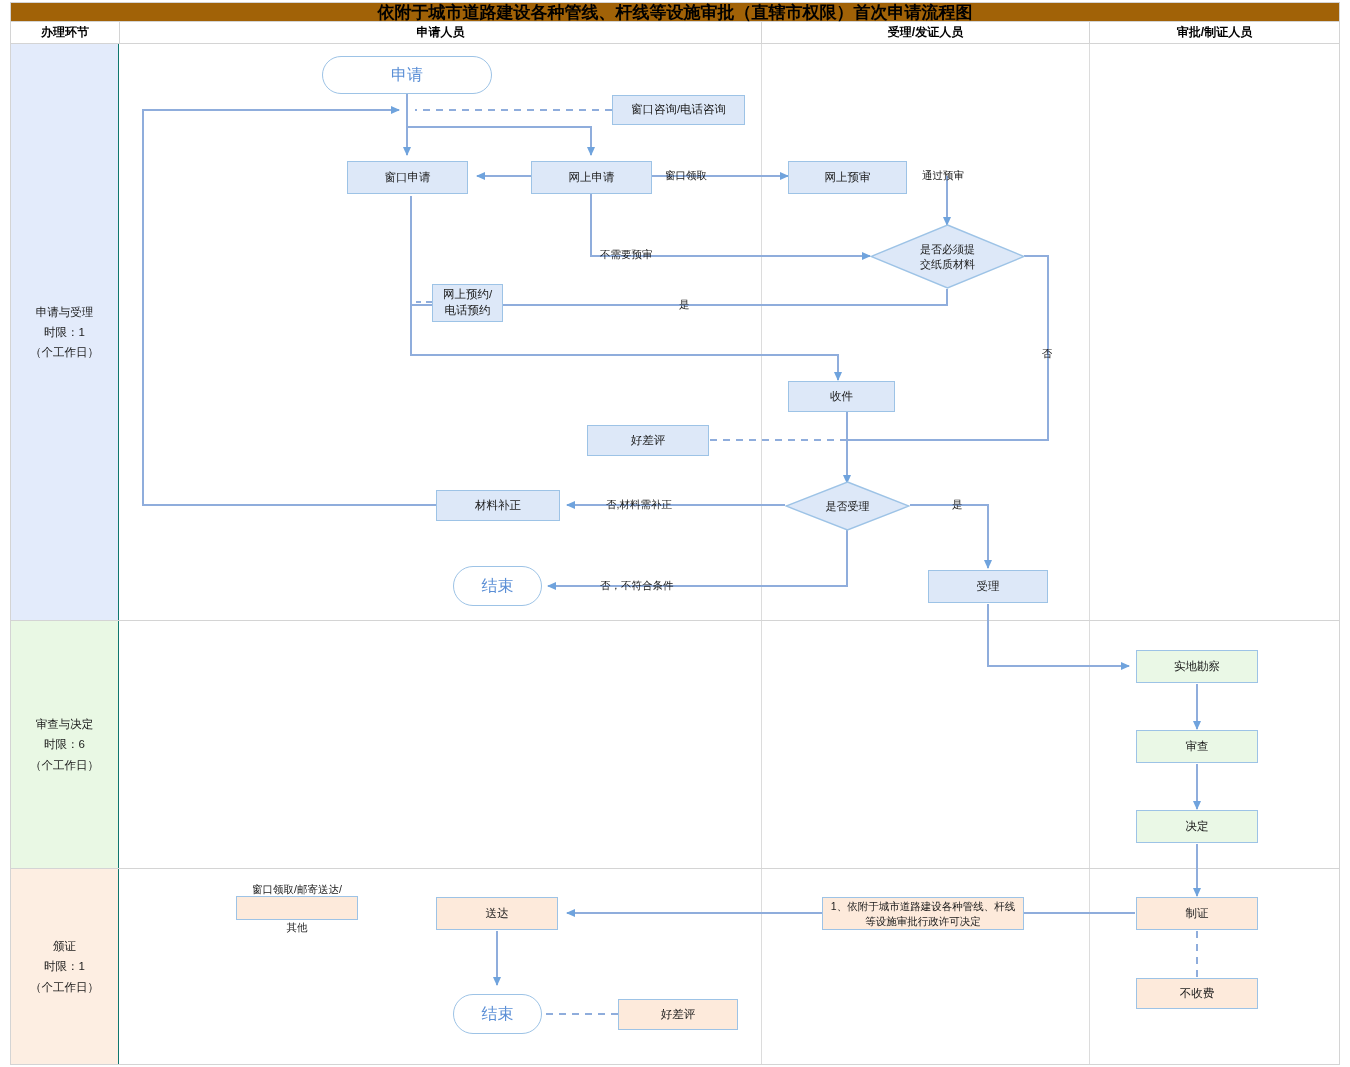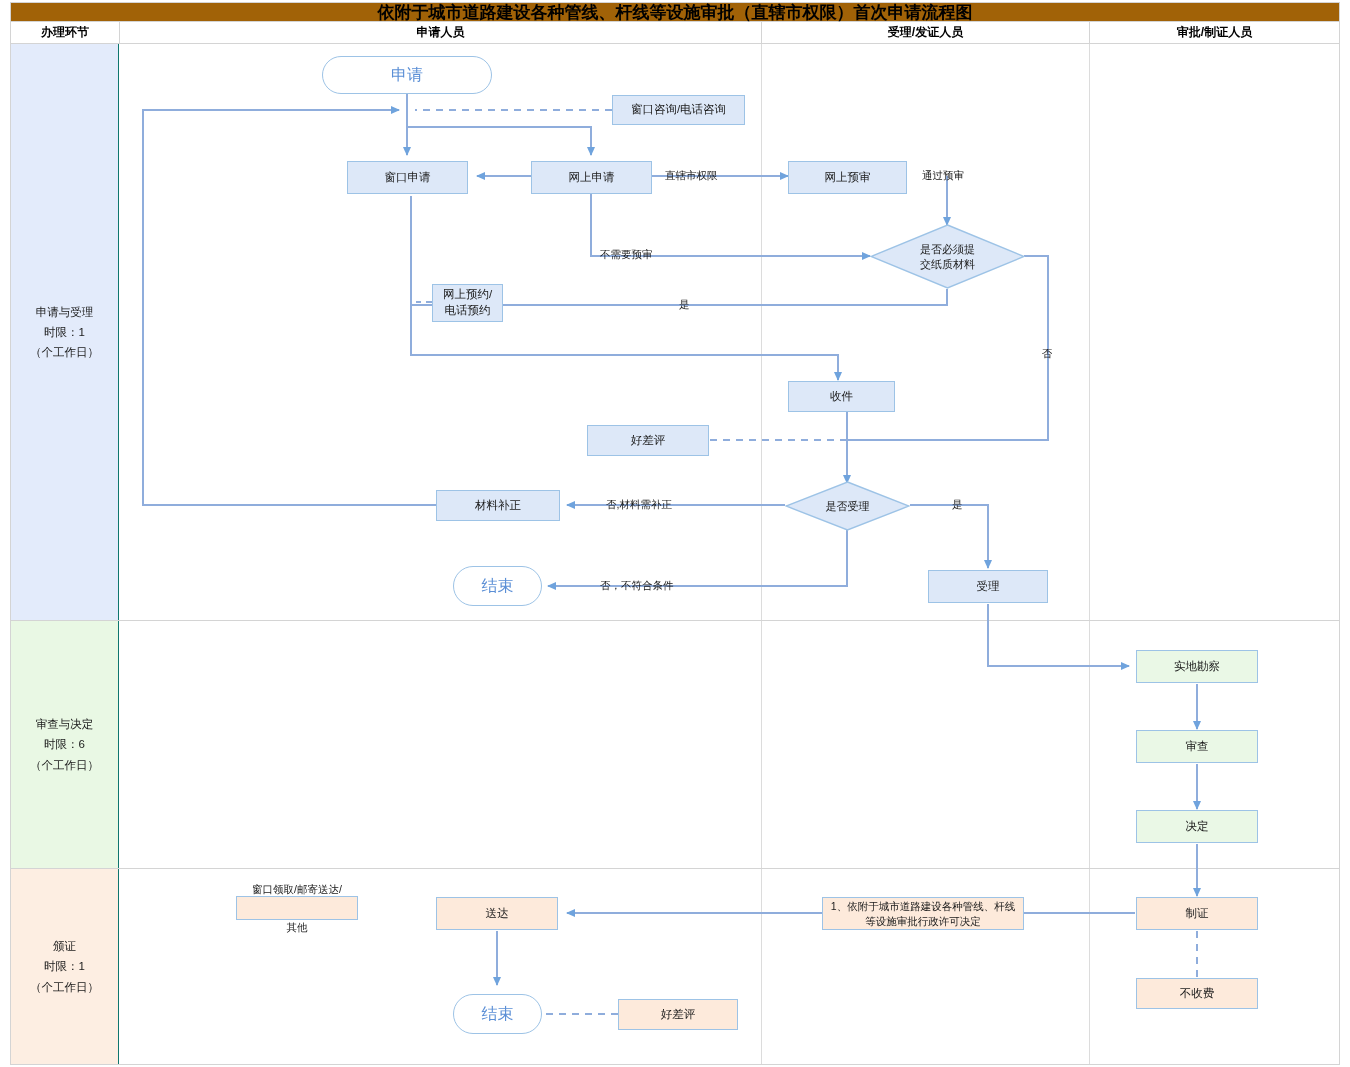--- a/index.html
+++ b/index.html
@@ -359,21 +359,21 @@
   </div>
 
   <div class="node n-term" style="left:453px; top:994px; width:89px; height:40px;">
     <span>结束</span>
   </div>
 
   <div class="node n-orange" style="left:618px; top:999px; width:120px; height:31px;">
     <span>好差评</span>
   </div>
 
-  <div class="edge-label" style="left:665px; top:170px;">直辖市权限</div>
+  <div class="edge-label" style="left:665px; top:170px;">窗口领取</div>
 
   <div class="edge-label" style="left:922px; top:170px;">通过预审</div>
 
   <div class="edge-label" style="left:600px; top:249px;">不需要预审</div>
 
   <div class="edge-label" style="left:679px; top:299px;">是</div>
 
   <div class="edge-label vert" style="left:1042px; top:340px;">否</div>
 
   <div class="edge-label" style="left:606px; top:499px;">否,材料需补正</div>

